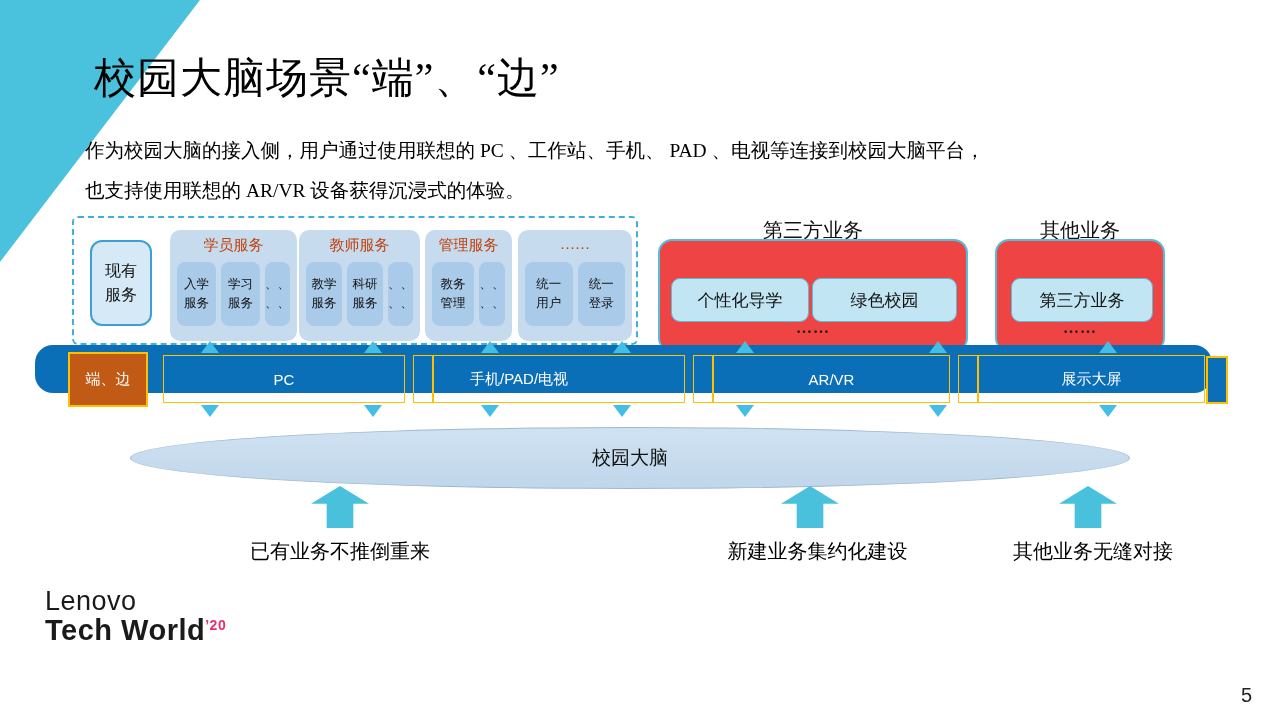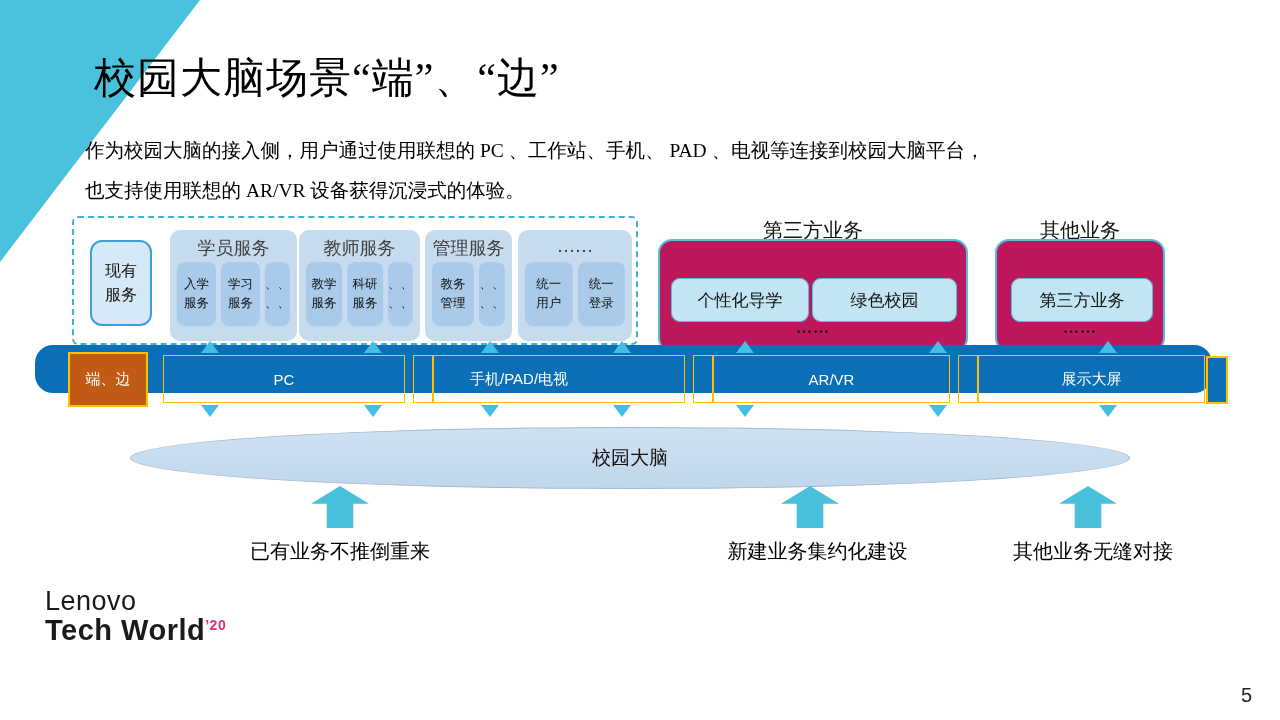--- a/index.html
+++ b/index.html
@@ -21,35 +21,35 @@
   
   .dashed-box { position:absolute; left:72px; top:216px; width:566px; height:129px;
     border:2px dashed #3fb0d8; border-radius:6px; }
   .existing-box { position:absolute; left:16px; top:22px; width:62px; height:86px;
     background:#d6e9f7; border:2px solid #3e9ed6; border-radius:12px;
     display:flex; align-items:center; justify-content:center;
     font-size:16px; line-height:1.5; text-align:center; white-space:pre-line; }
   .svc-group { position:absolute; top:12px; height:111px; background:#c7dbee;
     border-radius:10px; }
   .svc-title { position:absolute; top:6px; left:0; right:0; text-align:center;
-    font-size:18px; color:#404040; }
+    font-size:15px; color:#c2410c; }
   .svc-items { position:absolute; top:32px; left:7px; right:7px; height:64px;
     display:flex; gap:5px; }
   .svc-item { flex:1; background:#a9cbe9; border-radius:8px;
     display:flex; align-items:center; justify-content:center;
     font-size:12.5px; line-height:1.55; text-align:center; white-space:pre-line; }
   .svc-item.dots { flex:0.62; }
   .g0 { left:96px;  width:127px; }
   .g1 { left:225px; width:121px;padding-left:44px; }
   .g2 { left:351px; width:87px;  }
   .g3 { left:444px; width:114px; }
 
   
   .biz-label { position:absolute; top:217px; font-size:20px; text-align:center; }
-  .biz-box { position:absolute; top:239px; height:113px; background:#be185d;
+  .biz-box { position:absolute; top:239px; height:113px; background:#ef4444;
     border:2px solid #55bedc; border-radius:14px; }
   .biz-item { position:absolute; top:37px; height:44px; background:#c2e5f3;
     border:1.5px solid #55bedc; border-radius:9px;
     display:flex; align-items:center; justify-content:center; font-size:17px; }
   .biz-more { position:absolute; top:78px; left:0; right:0; text-align:center;
     font-size:16px; font-weight:bold; letter-spacing:1px; }
 
   
   .edge-bar { position:absolute; left:35px; top:345px; width:1177px; height:48px;
     background:#0b6fb7; border-radius:18px;text-align:right; }

